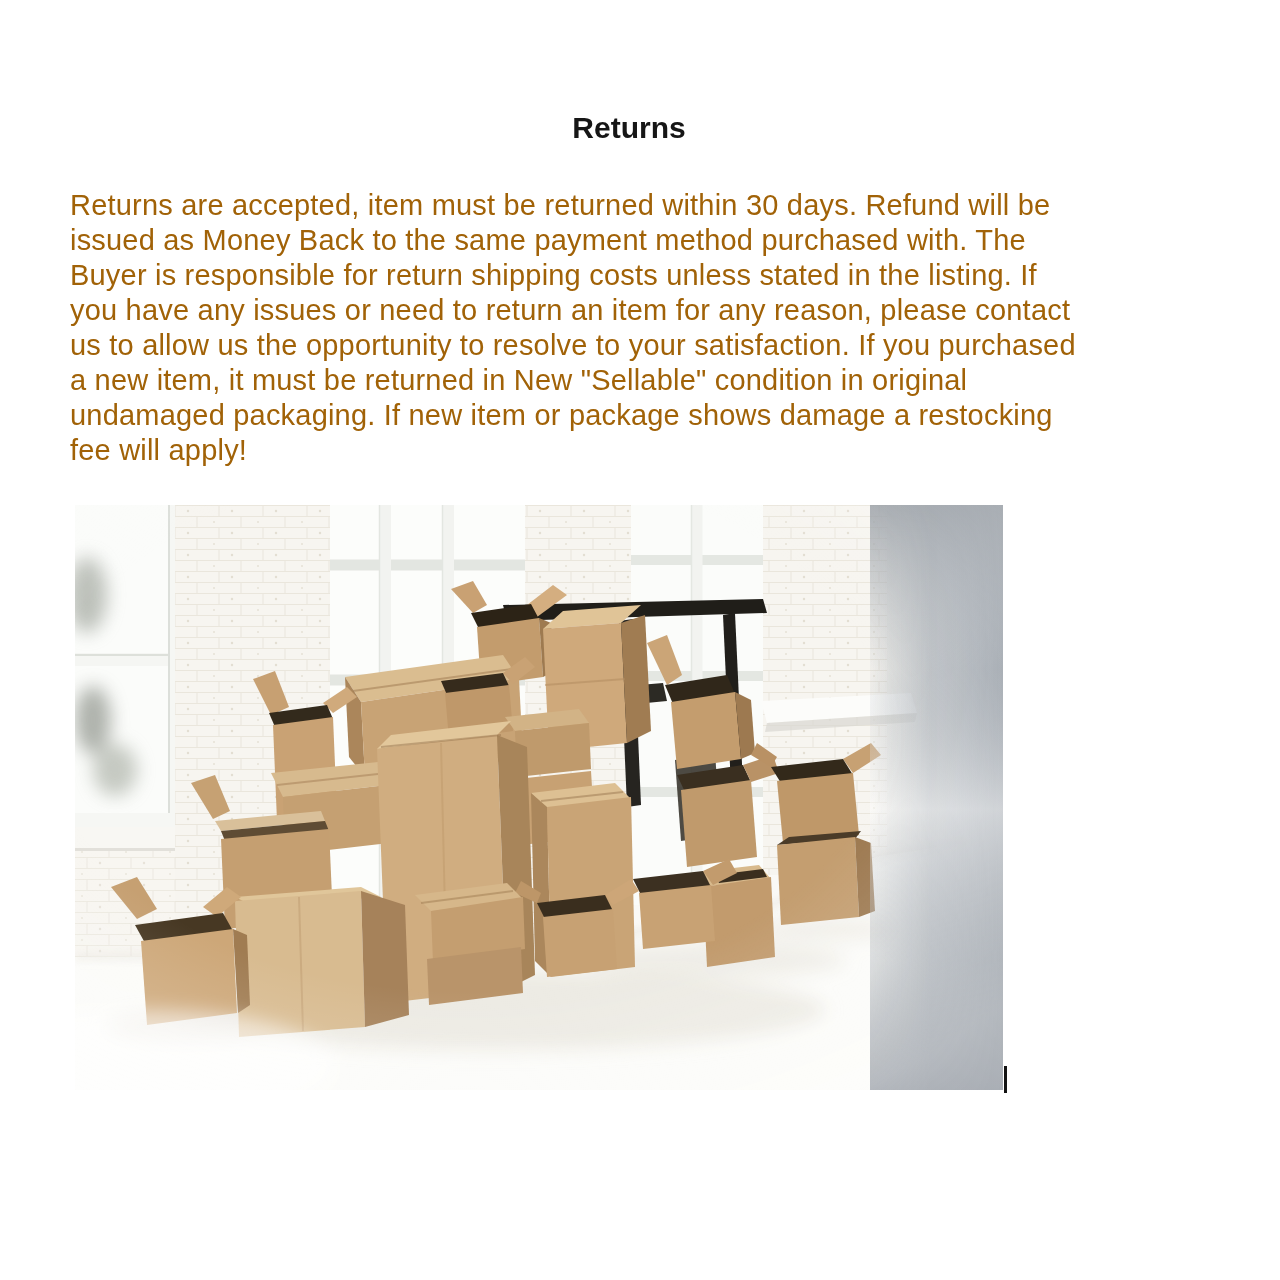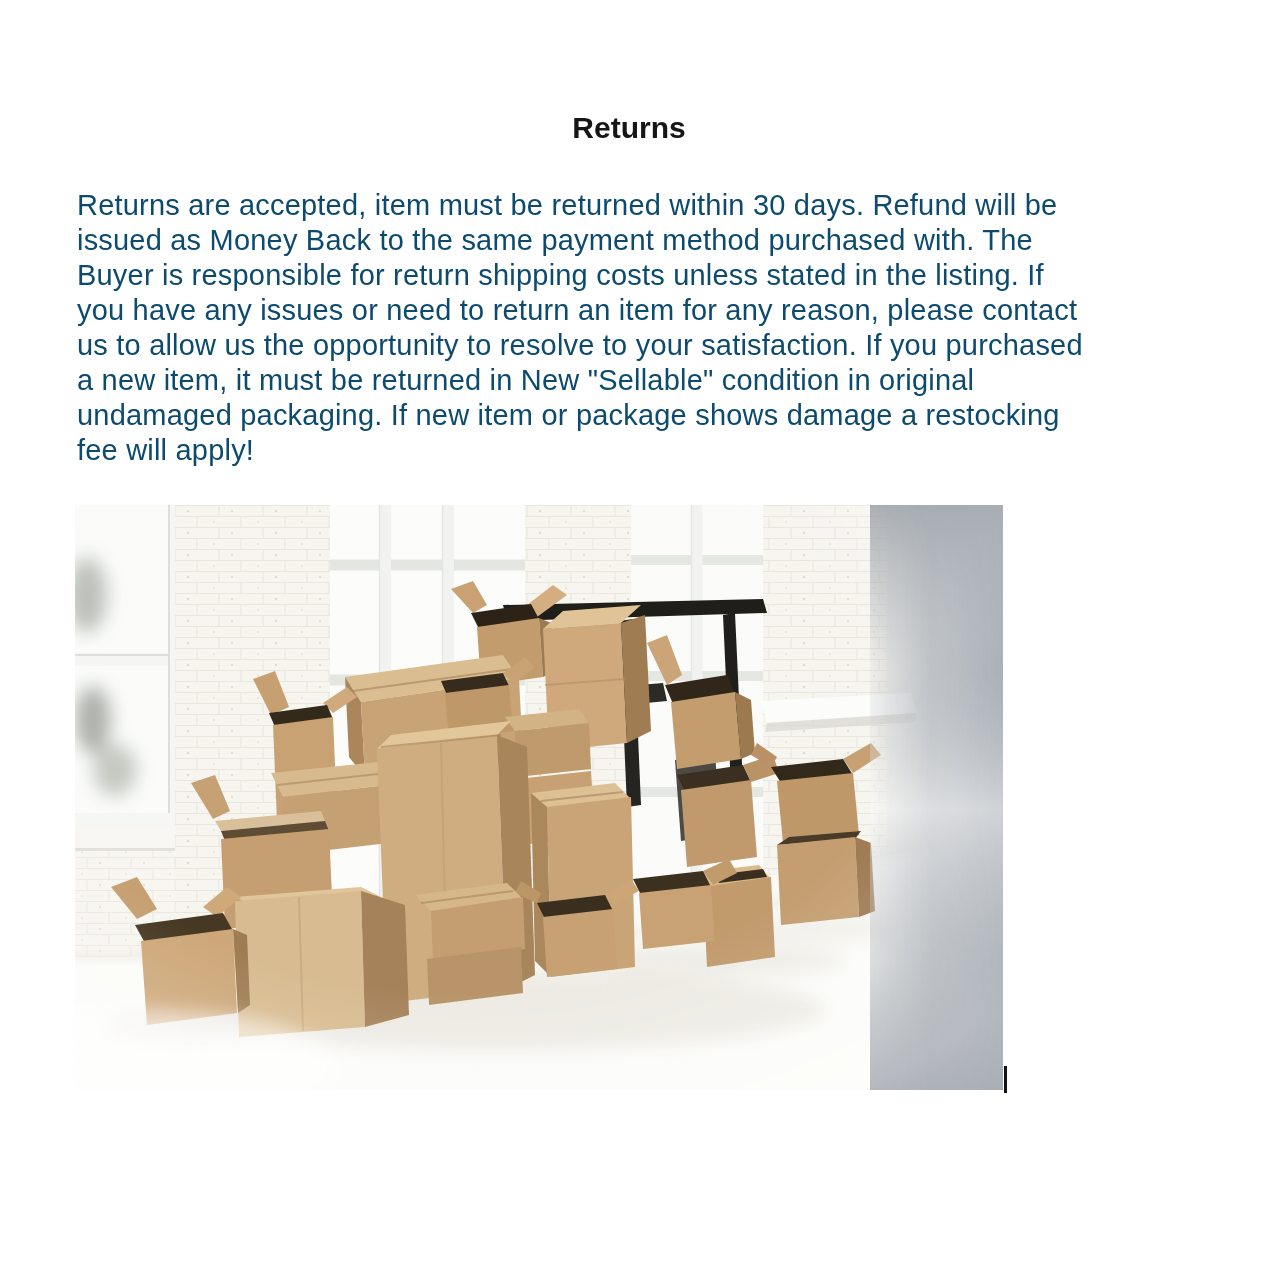--- a/index.html
+++ b/index.html
@@ -5,22 +5,22 @@
   html,body{margin:0;padding:0;background:#ffffff;}
   .page{
     position:relative;width:1136px;height:1280px;background:#ffffff;
     font-family:"Liberation Sans","DejaVu Sans",sans-serif;color:#1a1a1a;overflow:hidden;
   }
   .doc-title{
     position:absolute;top:110px;left:77px;width:1104px;margin:0;
     text-align:center;font-size:30px;font-weight:bold;line-height:35px;color:#161616;
   }
   .doc-body{
-    position:absolute;top:188px;left:77px;width:1130px;margin:0;
-    font-size:29px;line-height:35px;white-space:pre-line;color:#0c4a6e;letter-spacing:.2px;
+    position:absolute;top:188px;left:70px;width:1130px;margin:0;
+    font-size:29px;line-height:35px;white-space:pre-line;color:#a16207;letter-spacing:.2px;
   }
   .photo{
     position:absolute;top:505px;left:75px;width:928px;height:585px;margin:0;
     overflow:hidden;background:#fbfaf7;
   }
   .photo svg{display:block;}
   .caret{
     position:absolute;top:1066px;left:1004px;width:3px;height:27px;background:#131313;
   }
 </style>

